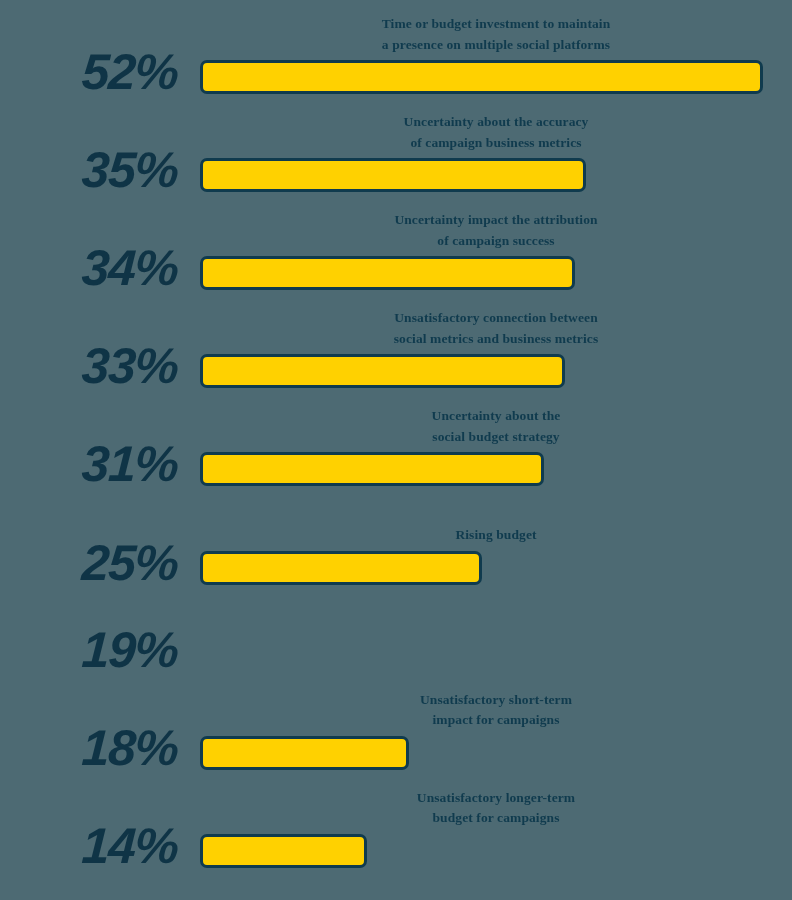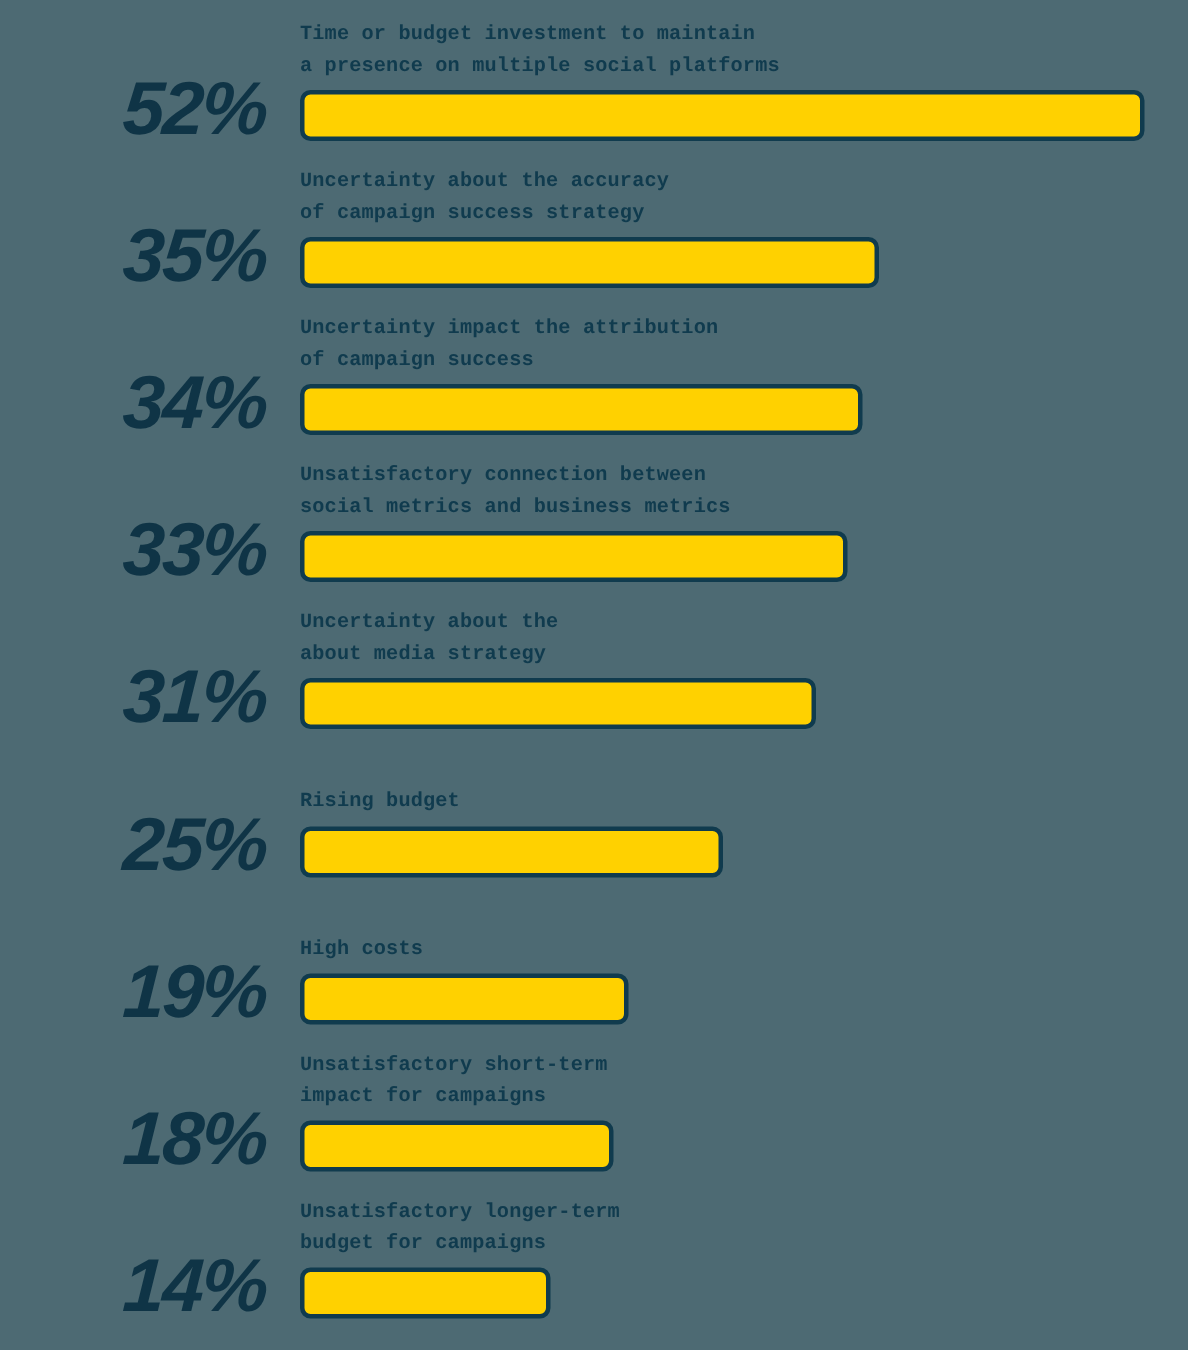--- a/index.html
+++ b/index.html
@@ -44,28 +44,29 @@
     color: #0f3446;
     transform: skewX(-3deg);
     white-space: nowrap;
   }
   .bar-cell {
     flex: 1 1 auto;
     position: relative;
     padding-bottom: 4px;
   }
   .bar-label {
-    font-family: Liberation Mono, monospace;
+    font-family: Liberation Serif, serif;
     font-weight: 700;
     font-size: 13.5px;
     line-height: 20.5px;
     color: #103b4e;
     letter-spacing: 0.1px;
     margin-bottom: 5px;
     white-space: pre-line;
+    text-align: center;
   }
   .bar-track {
     height: 34px;
     position: relative;
   }
   .bar {
     height: 34px;
     box-sizing: border-box;
     background: #ffd100;
     border: 3px solid #103b4e;
@@ -89,21 +90,21 @@
       </div>
     </div>
   </div>
 
   <div class="row" style="margin-top:14px;">
     <div class="pct-cell">
       <span class="pct">35%</span>
     </div>
     <div class="bar-cell">
       <div class="bar-label">Uncertainty about the accuracy
-of campaign success strategy</div>
+of campaign business metrics</div>
       <div class="bar-track">
         <div class="bar" style="width: 385.7px;"></div>
       </div>
     </div>
   </div>
 
   <div class="row" style="margin-top:14px;">
     <div class="pct-cell">
       <span class="pct">34%</span>
     </div>
@@ -128,21 +129,21 @@
       </div>
     </div>
   </div>
 
   <div class="row" style="margin-top:14px;">
     <div class="pct-cell">
       <span class="pct">31%</span>
     </div>
     <div class="bar-cell">
       <div class="bar-label">Uncertainty about the
-about media strategy</div>
+social budget strategy</div>
       <div class="bar-track">
         <div class="bar" style="width: 344.02px;"></div>
       </div>
     </div>
   </div>
 
   <div class="row" style="margin-top:35px;">
     <div class="pct-cell">
       <span class="pct">25%</span>
     </div>
@@ -150,26 +151,20 @@
       <div class="bar-label">Rising budget</div>
       <div class="bar-track">
         <div class="bar" style="width: 281.5px;"></div>
       </div>
     </div>
   </div>
 
   <div class="row" style="margin-top:35px;">
     <div class="pct-cell">
       <span class="pct">19%</span>
-    </div>
-    <div class="bar-cell">
-      <div class="bar-label">High costs</div>
-      <div class="bar-track">
-        <div class="bar" style="width: 218.98px;"></div>
-      </div>
     </div>
   </div>
 
   <div class="row" style="margin-top:14px;">
     <div class="pct-cell">
       <span class="pct">18%</span>
     </div>
     <div class="bar-cell">
       <div class="bar-label">Unsatisfactory short-term
 impact for campaigns</div>

